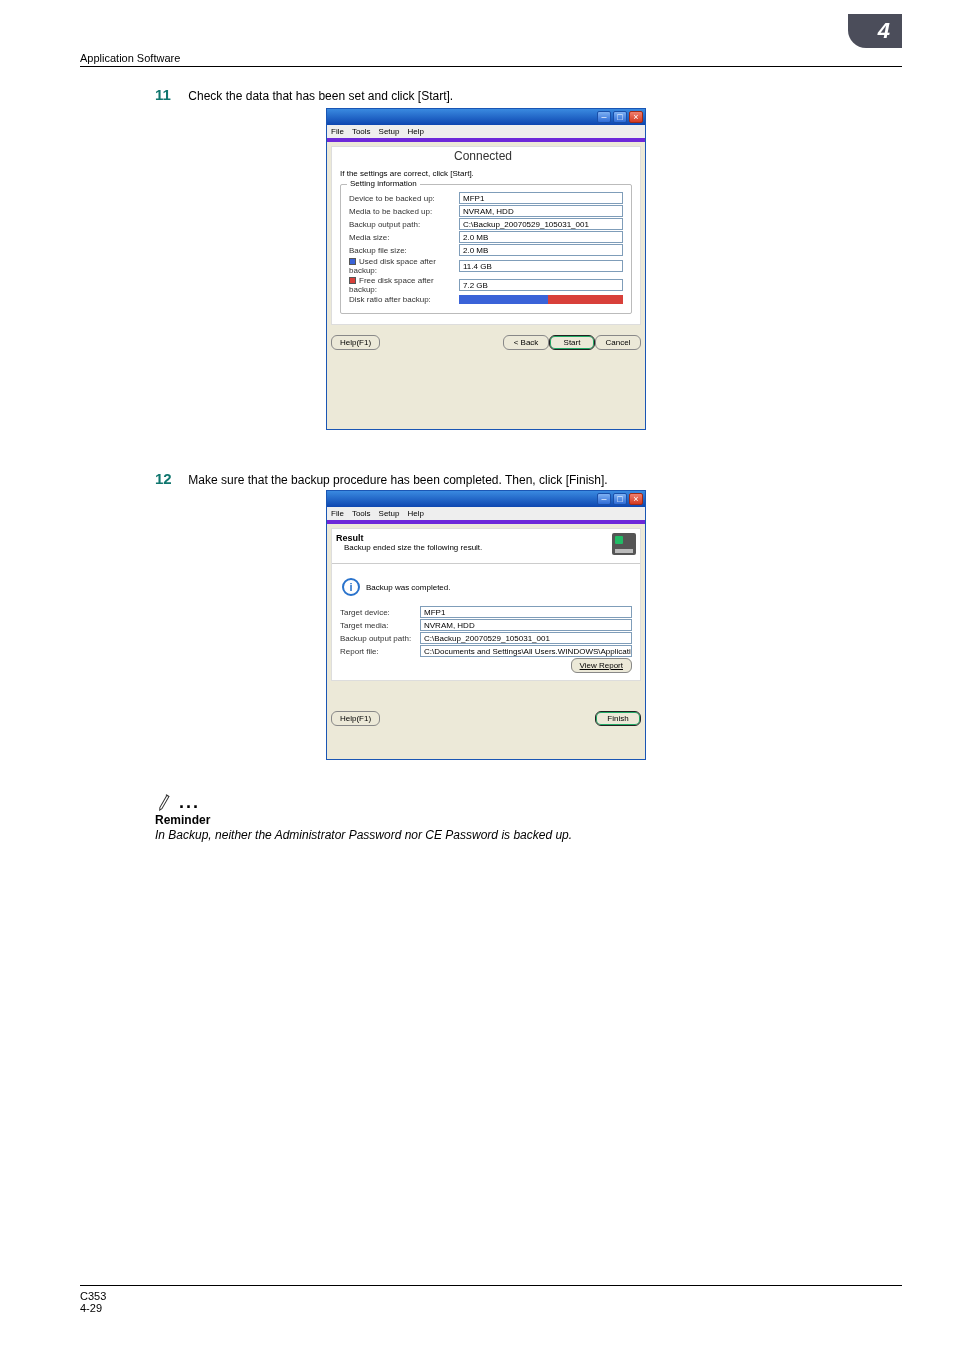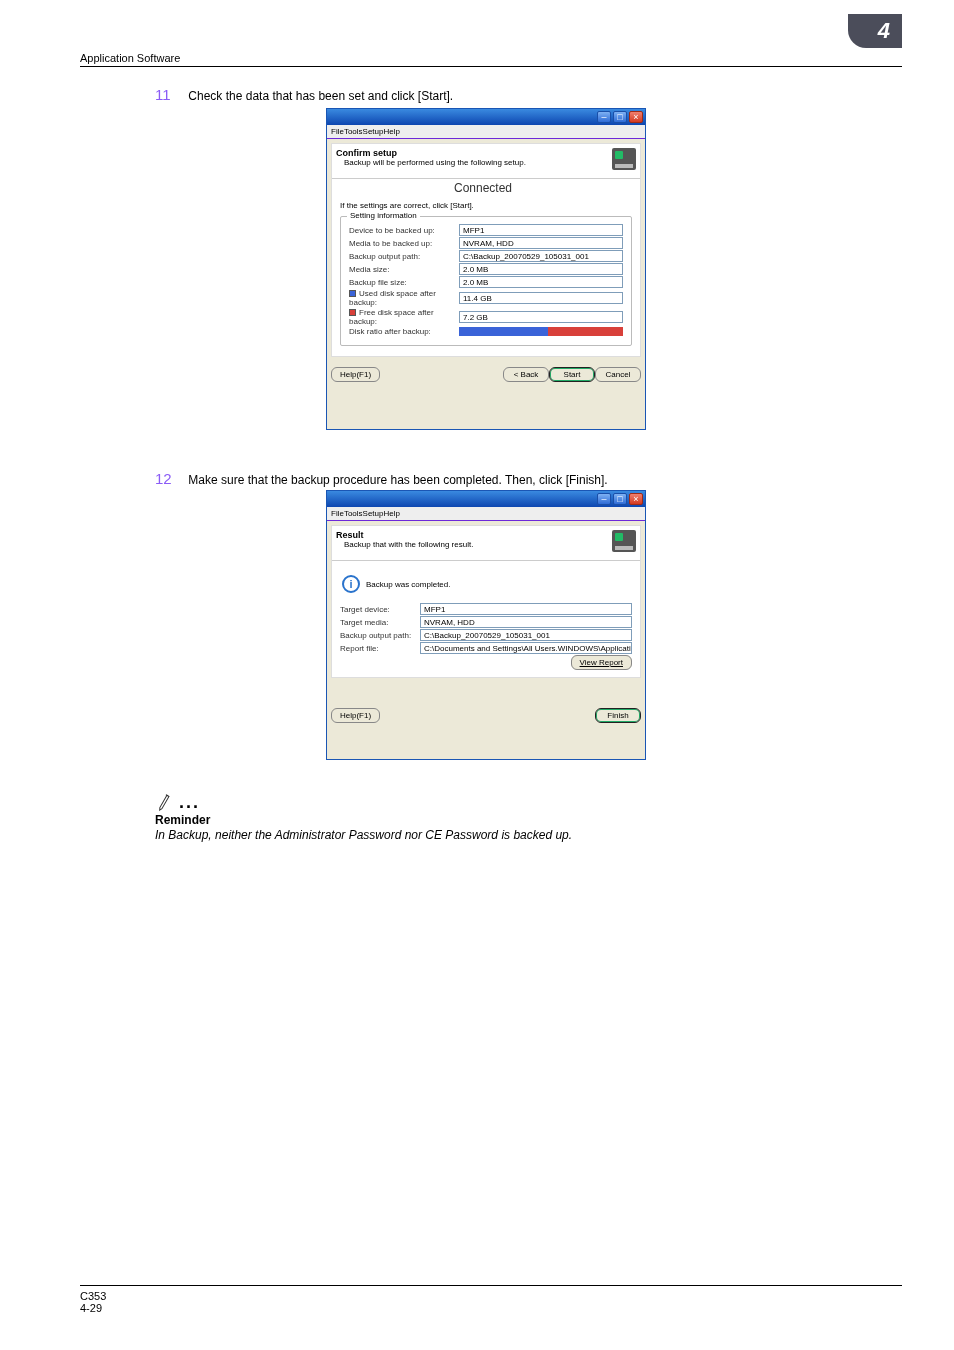--- a/index.html
+++ b/index.html
@@ -34,22 +34,22 @@
     position: relative;
     top: -16px;
   }
   .step-row {
     position: absolute;
     left: 155px;
     right: 80px;
     font-size: 12px;
   }
   .step-row .num {
-    color: #8b5cf6;
-    font-weight: normal;
+    color: #0f766e;
+    font-weight: bold;
     font-size: 15px;
     display: inline-block;
     width: 30px;
   }
   .step-11 { top: 86px; }
   .step-12 { top: 470px; }
 
   
   .dlg {
     position: absolute;
@@ -76,21 +76,22 @@
     border-radius: 2px;
     color: #fff;
     font-size: 9px; line-height: 10px; text-align: center;
   }
   .tbtn.close { background: linear-gradient(#f08070,#d43a20); border-color:#a02b16;}
   .menubar {
     background: #eee;
     padding: 2px 4px;
     font-size: 8px;
     display: flex;
-    border-bottom: 1px solid #6d28d9;
+    gap: 8px;
+    border-bottom: 4px solid #6d28d9;
   }
   .header-row {
     display:flex; justify-content:space-between; align-items:flex-start;
     padding: 4px 4px 8px 4px;
     border-bottom: 1px solid #ccc;
   }
   .header-row .t1 { font-weight: bold; font-size: 9px;}
   .header-row .t2 { font-size: 8px; padding-left:8px; }
   .device-icon {
     width: 24px; height: 22px; background: #555; border-radius: 2px;
@@ -187,27 +188,20 @@
     <div class="tbtn">□</div>
     <div class="tbtn close">×</div>
   </div>
   <div class="menubar">
     <span>File</span>
     <span>Tools</span>
     <span>Setup</span>
     <span>Help</span>
   </div>
   <div class="inner-panel">
-    <div class="header-row">
-      <div>
-        <div class="t1">Confirm setup</div>
-        <div class="t2">Backup will be performed using the following setup.</div>
-      </div>
-      <div class="device-icon"></div>
-    </div>
     <div class="connected">Connected</div>
     <div class="content-pad">
       <div>If the settings are correct, click [Start].</div>
       <div class="fieldset">
         <span class="legend">Setting information</span>
         <div class="row">
             <span class="lab">Device to be backed up:</span>
             <span class="fld">MFP1</span>
           </div>
         <div class="row">
@@ -268,21 +262,21 @@
   <div class="menubar">
     <span>File</span>
     <span>Tools</span>
     <span>Setup</span>
     <span>Help</span>
   </div>
   <div class="inner-panel">
     <div class="header-row">
       <div>
         <div class="t1">Result</div>
-        <div class="t2">Backup that with the following result.</div>
+        <div class="t2">Backup ended size the following result.</div>
       </div>
       <div class="device-icon"></div>
     </div>
     <div class="content-pad">
       <div class="completed-row">
         <span class="info-icon">i</span>
         <span>Backup was completed.</span>
       </div>
       <div class="row2">
           <span class="lab">Target device:</span>

